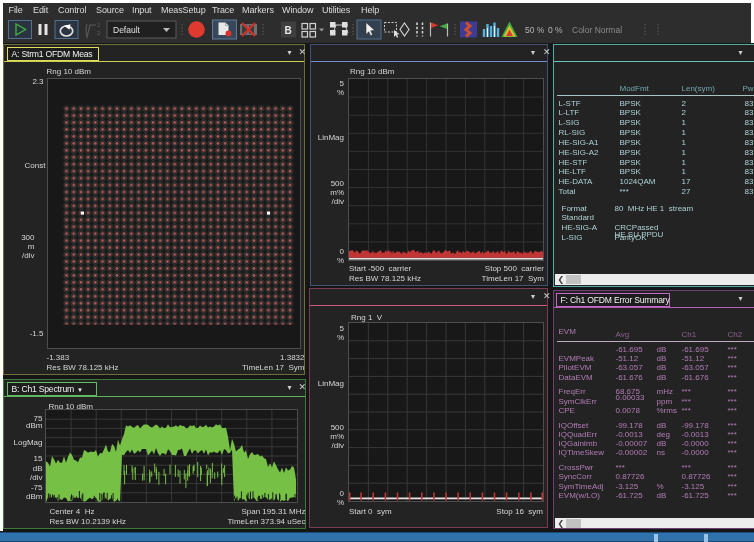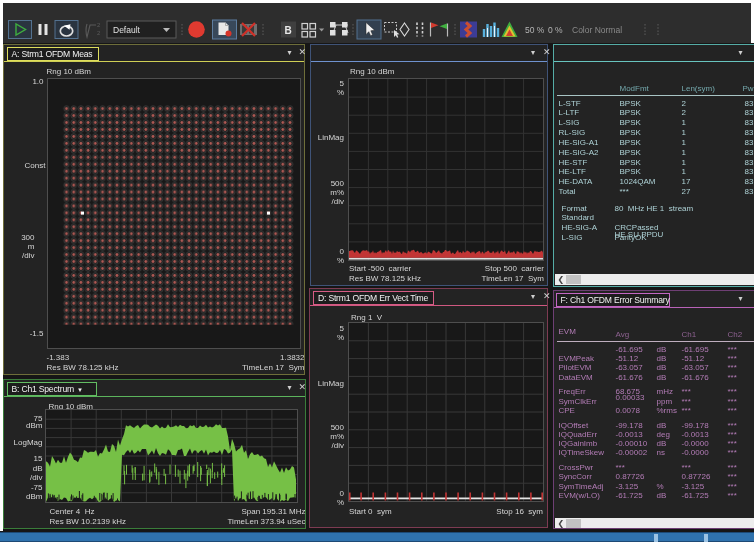--- a/index.html
+++ b/index.html
@@ -9,20 +9,33 @@
 .panel{position:absolute;background:#232323}
 .tbox{position:absolute;top:2px;height:14px;background:#1d1d1d;color:#f2f2f2;font-size:8.6px;line-height:13.5px;white-space:pre;padding:0 4px;letter-spacing:-0.2px}
 .btn{position:absolute;color:#cfcfcf;font-size:9px}
 .plot{position:absolute;background:#181818;border:1px solid #4e4e4e}
 .mi{position:absolute;top:0;color:#dcdcdc;font-size:9px;line-height:14px;letter-spacing:-0.1px}
 </style></head><body>
 <div id="w">
     <div class="a" style="left:0;top:0;width:754px;height:2.5px;background:#ffffff"></div>
     <div class="a" style="left:750.5px;top:0;width:3.5px;height:43px;background:#ffffff"></div>
     <div class="a" style="left:2.5px;top:2.5px;width:748px;height:13.5px;background:#2d2d2d"></div>
+    <div class="a" style="left:0;top:3px;width:754px;height:14px">
+      <span class="mi" style="left:8.5px">File</span>
+      <span class="mi" style="left:33px">Edit</span>
+      <span class="mi" style="left:58px">Control</span>
+      <span class="mi" style="left:96px">Source</span>
+      <span class="mi" style="left:132px">Input</span>
+      <span class="mi" style="left:161px">MeasSetup</span>
+      <span class="mi" style="left:212px">Trace</span>
+      <span class="mi" style="left:242px">Markers</span>
+      <span class="mi" style="left:282px">Window</span>
+      <span class="mi" style="left:322px">Utilities</span>
+      <span class="mi" style="left:361px">Help</span>
+    </div>
     <div class="a" style="left:2.5px;top:16px;width:748px;height:26.5px;background:#2d2d2d"></div>
     <svg class="a" style="left:0;top:16px" width="754" height="27" viewBox="0 0 754 27">
       <rect x="8.5" y="4.5" width="23" height="18" fill="#2a3440" stroke="#53718f" stroke-width="1"></rect>
       <path d="M16,8 L16,19 L25.5,13.5 Z" fill="none" stroke="#3fae3f" stroke-width="1.4"></path>
       <rect x="38.5" y="8" width="3" height="11" fill="#e4e4e4"></rect>
       <rect x="44.5" y="8" width="3" height="11" fill="#e4e4e4"></rect>
       <rect x="55" y="4.5" width="23" height="18" fill="#2a3440" stroke="#53718f" stroke-width="1"></rect>
       <ellipse cx="66.5" cy="15" rx="6.2" ry="5" fill="none" stroke="#e0e0e0" stroke-width="1.7"></ellipse>
       <path d="M64,9.8 l6.5,-1.5 -1,5.5 Z" fill="#ffffff"></path>
       <path d="M87,8 q-2,6 0,13 l3,-12 6,0" fill="none" stroke="#5a5a5a" stroke-width="1.1"></path>
@@ -80,21 +93,21 @@
       <path d="M658,8 V19" stroke="#4b4b4b" stroke-width="1.6" stroke-dasharray="1.6,1.6"></path>
     </svg>
     <div class="a" style="left:0;top:43px;width:754px;height:499px;background:#161616"></div>
     <div class="a" style="left:0;top:2px;width:2.5px;height:529px;background:#ffffff"></div>
     <div class="panel" style="left:2.5px;top:44px;width:302px;height:331px;border:1px solid #6e6e3a">
       <div class="tbox" style="left:3px;border:1px solid #dede5c;width:92px">A: Strm1 OFDM Meas</div>
       <div class="a" style="left:0;top:16px;width:100%;height:1px;background:#cfcf55"></div>
       <span class="btn" style="left:284px;top:3px;font-size:8px">▾</span>
       <span class="btn" style="left:295px;top:2px">✕</span>
       <div class="t" style="left:43px;top:22px">Rng 10 dBm</div>
-      <div class="t tr" style="left:10px;top:32px;width:30px">1.0</div>
+      <div class="t tr" style="left:10px;top:32px;width:30px">2.3</div>
       <div class="t tr" style="left:10px;top:116px;width:32px">Const</div>
       <div class="t tr" style="left:5px;top:188px;width:26px">300</div>
       <div class="t tr" style="left:5px;top:197px;width:26px">m</div>
       <div class="t tr" style="left:5px;top:206px;width:26px">/div</div>
       <div class="t tr" style="left:10px;top:284px;width:30px">-1.5</div>
       <div class="plot" style="left:43px;top:32.5px;width:254px;height:271px"></div>
       <svg class="a" style="left:44px;top:33.5px" width="250" height="269" viewBox="0 0 250 269">
         <defs>
           <pattern id="cd" x="14.9" y="26.2" width="7.21" height="6.95" patternUnits="userSpaceOnUse">
             <circle cx="3.6" cy="3.47" r="2.75" fill="none" stroke="#464646" stroke-width="0.7"></circle>
@@ -154,21 +167,20 @@
         <path d="M19.4,0 V181 M38.8,0 V181 M58.2,0 V181 M77.6,0 V181 M97,0 V181 M116.4,0 V181 M135.8,0 V181 M155.2,0 V181 M174.6,0 V181 M0,18.1 H194 M0,36.2 H194 M0,54.3 H194 M0,72.4 H194 M0,90.5 H194 M0,108.6 H194 M0,126.7 H194 M0,144.8 H194 M0,162.9 H194" stroke="#333333" stroke-width="1" fill="none"></path>
         <rect x="0" y="178.6" width="194" height="2" fill="#e2e2e2"></rect>
         <path d="M0,178.8 L0,171.9 L1,171.9 L2,171.3 L3,171.6 L4,171.3 L5,173.1 L6,174 L7,171.6 L8,171.7 L9,172.8 L10,173.8 L11,174.9 L12,173 L13,172 L14,171.2 L15,171.6 L16,171.8 L17,171.6 L18,170.9 L19,173 L20,172 L21,174.9 L22,173.1 L23,173.7 L24,171.3 L25,174.4 L26,172.9 L27,174.5 L28,173.2 L29,172.8 L30,172.6 L31,171.6 L32,171 L33,174.8 L34,172.8 L35,174.3 L36,172.5 L37,171.1 L38,173.4 L39,171 L40,171.4 L41,173.2 L42,172.1 L43,175 L44,171.3 L45,174 L46,173.3 L47,174.1 L48,171.7 L49,173 L50,172.7 L51,172.7 L52,174.4 L53,175 L54,172.1 L55,173.4 L56,173.4 L57,173.9 L58,174.8 L59,171.7 L60,171.7 L61,173.6 L62,171.5 L63,171.5 L64,171.1 L65,170.8 L66,172.7 L67,173.3 L68,172 L69,171.8 L70,173.8 L71,173.8 L72,172.7 L73,173.7 L74,174.7 L75,174.1 L76,173.4 L77,173.6 L78,174.7 L79,172.6 L80,173.1 L81,173.5 L82,174.6 L83,174.3 L84,171.1 L85,171.5 L86,172.1 L87,173.9 L88,173.2 L89,172 L90,171.3 L91,173.7 L92,173.7 L93,174.8 L94,172.9 L95,172.9 L96,171.1 L97,171 L98,172.6 L99,172.2 L100,171.9 L101,171.2 L102,174.8 L103,174.3 L104,173.2 L105,174.8 L106,175 L107,173.6 L108,171.9 L109,171 L110,174 L111,172.8 L112,173.5 L113,174.6 L114,171.6 L115,173.3 L116,173.5 L117,172.9 L118,171.2 L119,172.3 L120,172.2 L121,173.6 L122,174.4 L123,172.2 L124,173.7 L125,172 L126,174.8 L127,174.2 L128,173.1 L129,172.7 L130,172.1 L131,172.2 L132,174.9 L133,172.5 L134,173 L135,175 L136,173.6 L137,173.1 L138,172.5 L139,171.6 L140,172.3 L141,174 L142,173.4 L143,174 L144,171.7 L145,173.1 L146,174.7 L147,172.6 L148,173.7 L149,171.3 L150,174.9 L151,173.4 L152,171.8 L153,171.5 L154,173.1 L155,173.1 L156,171.2 L157,175 L158,174.6 L159,172.7 L160,171.3 L161,174.3 L162,172.9 L163,173.8 L164,172.9 L165,171.9 L166,174.3 L167,174.9 L168,171.8 L169,173.1 L170,172.4 L171,174.7 L172,172.9 L173,174.5 L174,174.4 L175,172 L176,174.1 L177,172.5 L178,174.7 L179,172.9 L180,174.2 L181,172 L182,172.1 L183,173.3 L184,175 L185,172.9 L186,171.4 L187,173.1 L188,172.2 L189,173.1 L190,173.1 L191,172.7 L192,172.2 L193,171.6 L194,173.7 L194,178.8 Z" fill="#c23535"></path>
       </svg>
       <div class="t" style="left:38px;top:219px">Start -500  carrier</div>
       <div class="t tr" style="left:133px;top:219px;width:100px">Stop 500  carrier</div>
       <div class="t" style="left:38px;top:228.5px">Res BW 78.125 kHz</div>
       <div class="t tr" style="left:133px;top:228.5px;width:100px">TimeLen 17  Sym</div>
     </div>
     <div class="panel" style="left:309px;top:288px;width:239px;height:240px;border:1px solid #7d3b52">
-      <div class="tbox" style="left:3px;border:1px solid #d65c85;width:121px">D: Strm1 OFDM Err Vect Time</div>
       <div class="a" style="left:0;top:16px;width:100%;height:1px;background:#cf5880"></div>
       <span class="btn" style="left:221px;top:3px;font-size:8px">▾</span>
       <span class="btn" style="left:233px;top:2px">✕</span>
       <div class="t" style="left:41px;top:24px">Rng 1  V</div>
       <div class="t tr" style="left:14px;top:34.5px;width:20px">5</div>
       <div class="t tr" style="left:14px;top:43.5px;width:20px">%</div>
       <div class="t tr" style="left:4px;top:89.5px;width:30px">LinMag</div>
       <div class="t tr" style="left:9px;top:133.5px;width:25px">500</div>
       <div class="t tr" style="left:9px;top:142.5px;width:25px">m%</div>
       <div class="t tr" style="left:9px;top:151.5px;width:25px">/div</div>
@@ -291,21 +303,21 @@
       <div class="t" style="left:62px;top:129.5px;color:#b37cb6">-99.178</div>
       <div class="t" style="left:103px;top:129.5px;color:#b37cb6">dB</div>
       <div class="t" style="left:128px;top:129.5px;color:#b37cb6">-99.178</div>
       <div class="t" style="left:174px;top:129.5px;color:#b37cb6">***</div>
       <div class="t" style="left:5px;top:138.8px;color:#b37cb6">IQQuadErr</div>
       <div class="t" style="left:62px;top:138.8px;color:#b37cb6">-0.0013</div>
       <div class="t" style="left:103px;top:138.8px;color:#b37cb6">deg</div>
       <div class="t" style="left:128px;top:138.8px;color:#b37cb6">-0.0013</div>
       <div class="t" style="left:174px;top:138.8px;color:#b37cb6">***</div>
       <div class="t" style="left:5px;top:148.1px;color:#b37cb6">IQGainImb</div>
-      <div class="t" style="left:62px;top:148.1px;color:#b37cb6">-0.00010</div>
+      <div class="t" style="left:62px;top:148.1px;color:#b37cb6">-0.00007</div>
       <div class="t" style="left:103px;top:148.1px;color:#b37cb6">dB</div>
       <div class="t" style="left:128px;top:148.1px;color:#b37cb6">-0.0000</div>
       <div class="t" style="left:174px;top:148.1px;color:#b37cb6">***</div>
       <div class="t" style="left:5px;top:157.4px;color:#b37cb6">IQTimeSkew</div>
       <div class="t" style="left:62px;top:157.4px;color:#b37cb6">-0.00002</div>
       <div class="t" style="left:103px;top:157.4px;color:#b37cb6">ns</div>
       <div class="t" style="left:128px;top:157.4px;color:#b37cb6">-0.0000</div>
       <div class="t" style="left:174px;top:157.4px;color:#b37cb6">***</div>
       <div class="t" style="left:5px;top:172px;color:#b37cb6">CrossPwr</div>
       <div class="t" style="left:62px;top:172px;color:#b37cb6">***</div>

